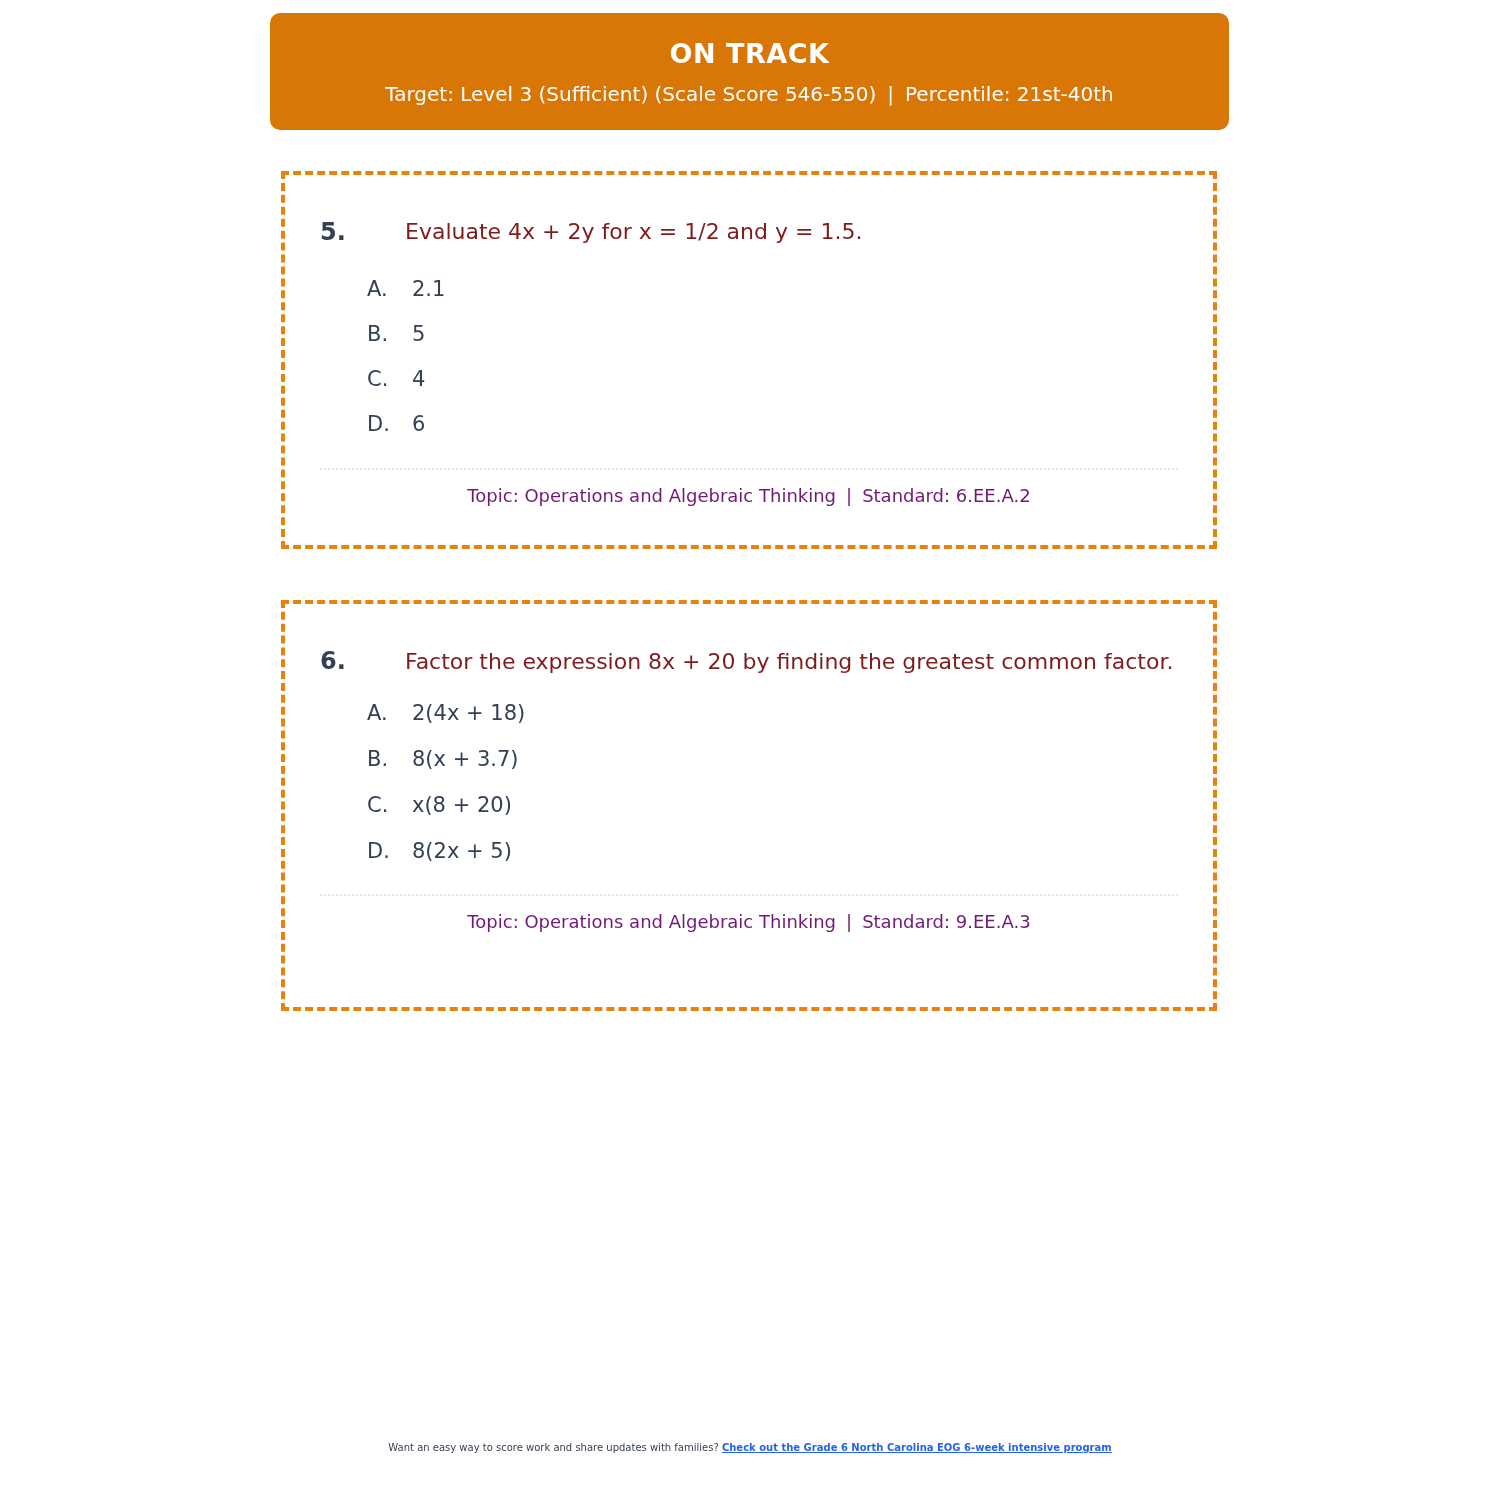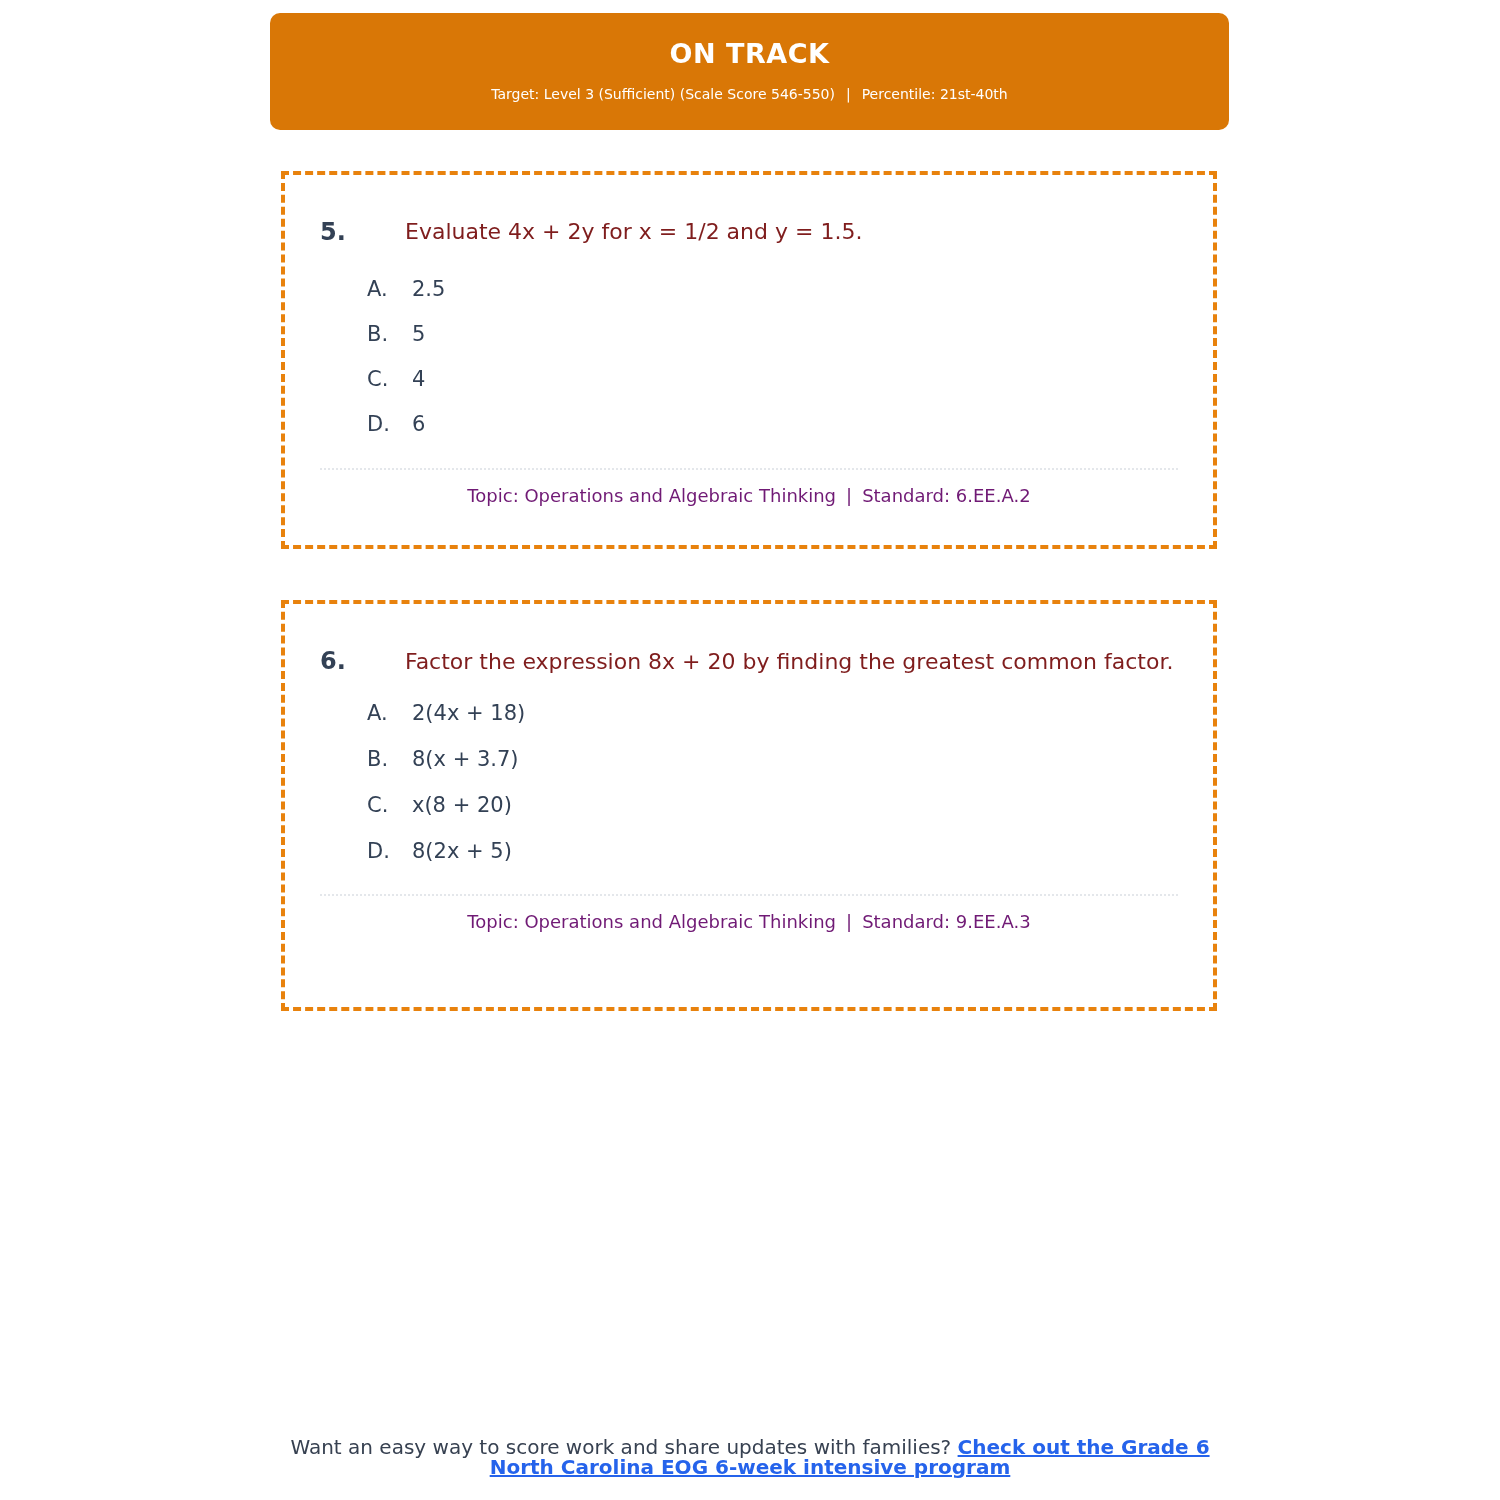--- a/index.html
+++ b/index.html
@@ -29,21 +29,21 @@
   }
   .banner-title {
     margin-top: 27px;
     font-size: 27px;
     font-weight: bold;
     letter-spacing: 0.5px;
     line-height: 28px;
   }
   .banner-subtitle {
     margin-top: 13px;
-    font-size: 14px;
+    font-size: 20px;
     line-height: 26px;
   }
   .banner-subtitle .sep { margin: 0 11px; }
 
   
   .card {
     position: absolute;
     left: 281px;
     width: 936px;
     box-sizing: border-box;
@@ -102,21 +102,21 @@
   }
   .topic-line .sep { margin: 0 10px; }
 
   
   .page-footer {
     position: absolute;
     left: 270px;
     top: 1438px;
     width: 960px;
     text-align: center;
-    font-size: 20px;
+    font-size: 10px;
     line-height: 19.5px;
     color: #374151;
   }
   .page-footer a {
     color: #2563EB;
     font-weight: bold;
     text-decoration: underline;
     cursor: pointer;
   }
 </style>
@@ -131,21 +131,21 @@
 </header>
 
 <section class="card card-q5">
   <div class="q-row">
     <span class="q-number">5.</span>
     <span class="q-text">Evaluate 4x + 2y for x = 1/2 and y = 1.5.</span>
   </div>
   <div class="choices">
     <div class="choice">
       <span class="choice-letter">A.</span>
-      <span class="choice-text">2.5</span>
+      <span class="choice-text">2.1</span>
     </div>
     <div class="choice">
       <span class="choice-letter">B.</span>
       <span class="choice-text">5</span>
     </div>
     <div class="choice">
       <span class="choice-letter">C.</span>
       <span class="choice-text">4</span>
     </div>
     <div class="choice">

